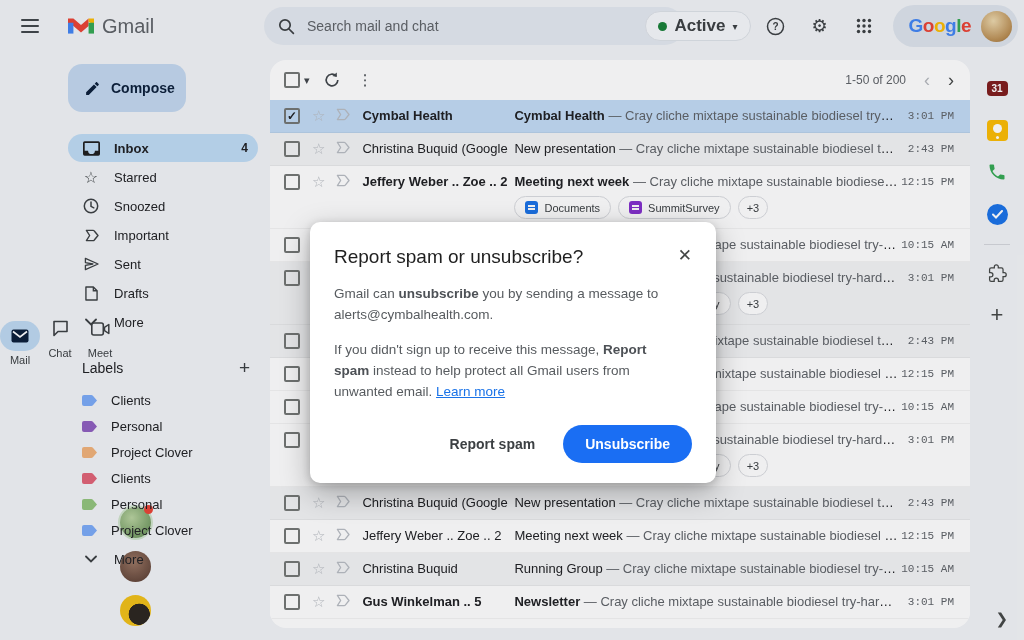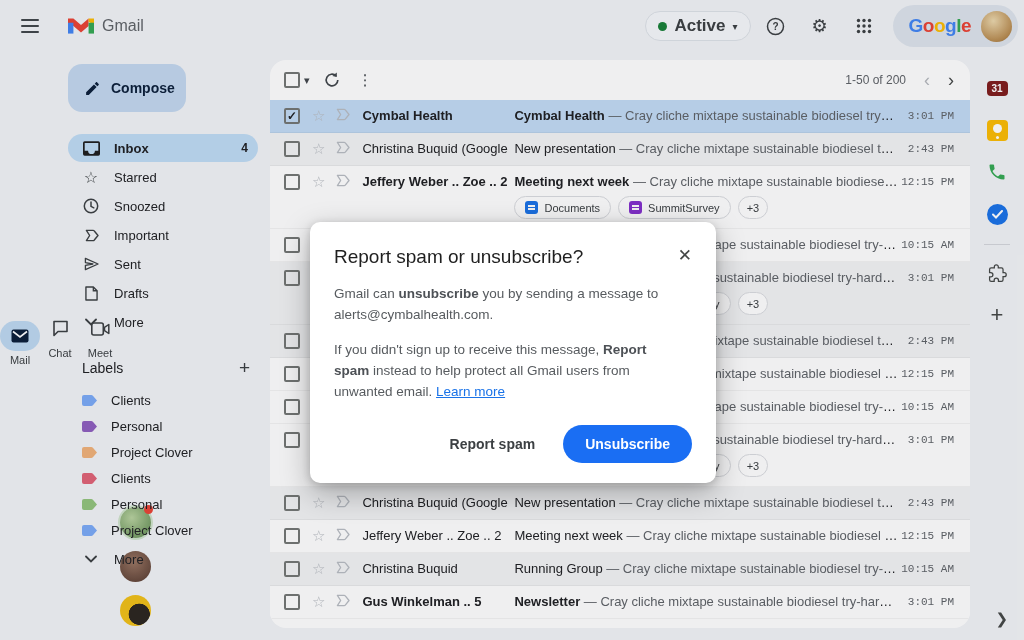--- a/index.html
+++ b/index.html
@@ -5,21 +5,21 @@
   * { margin:0; padding:0; box-sizing:border-box; }
   html,body { width:1024px; height:640px; overflow:hidden; }
   body { font-family:"Liberation Sans", sans-serif; background:#f2f4f7; position:relative; color:#202124; }
 
   
   .header { position:absolute; top:0; left:0; right:0; height:52px; display:flex; align-items:center; }
   .menu-btn { width:40px; height:40px; margin-left:10px; display:flex; align-items:center; justify-content:center; border-radius:50%; cursor:pointer; }
   .hamburger { width:18px; }
   .hamburger span { display:block; height:2px; background:#41464b; margin:4px 0; border-radius:1px; }
   .logo-block { display:flex; align-items:center; gap:8px; margin-left:18px; width:170px; }
-  .gmail-word { font-size:16px; color:#5f6368; }
+  .gmail-word { font-size:20px; color:#5f6368; }
   .search-wrap { position:absolute; left:264px; top:7px; width:420px; height:38px; background:#e4e9f0; border-radius:19px; display:flex; align-items:center; padding:0 14px; }
   .search-wrap input { flex:1; border:none; outline:none; background:transparent; font-size:14px; color:#3c4043; font-family:"Liberation Sans",sans-serif; }
   .search-wrap input::placeholder { color:#5f6368; }
   .search-caret { color:#5f6368; font-size:12px; }
   .header-right { position:absolute; right:0; top:0; height:52px; display:flex; align-items:center; gap:6px; }
   .status-pill { display:flex; align-items:center; gap:7px; background:#f6f8fb; border:1px solid #dde2e8; border-radius:16px; height:30px; padding:0 12px; cursor:pointer; }
   .status-dot { width:9px; height:9px; border-radius:50%; background:#188038; }
   .status-label { font-size:17px; color:#3c4043; font-weight:600; }
   .hdr-icon { width:38px; height:38px; display:flex; align-items:center; justify-content:center; border-radius:50%; cursor:pointer; color:#3c4043; }
   .google-pill { display:flex; align-items:center; gap:10px; background:#dde4ec; border-radius:21px; height:42px; padding:0 6px 0 16px; margin:0 6px 0 4px; cursor:pointer;text-align:center; }
@@ -124,20 +124,30 @@
     <span>
       <svg width="26" height="20" viewBox="0 0 24 18">
         <polygon fill="#ea4335" points="0,2 5,2 12,8 19,2 19,9 12,15 5,9 0,9"></polygon>
         <polygon fill="#fbbc04" points="19,2 24,2 24,8 19,5"></polygon>
         <rect x="0" y="6" width="5" height="10" fill="#4285f4"></rect>
         <rect x="19" y="6" width="5" height="10" fill="#34a853"></rect>
       </svg>
     </span>
     <span class="gmail-word">Gmail</span>
   </div>
+  <div class="search-wrap">
+    <span style="margin-right:12px;">
+      <svg width="17" height="17" viewBox="0 0 17 17">
+          <circle cx="7" cy="7" r="5.2" fill="none" stroke="#3c4043" stroke-width="1.7"></circle>
+          <line x1="11" y1="11" x2="15.4" y2="15.4" stroke="#3c4043" stroke-width="1.7" stroke-linecap="round"></line>
+        </svg>
+    </span>
+    <input placeholder="Search mail and chat" style="">
+    <span class="search-caret">▾</span>
+  </div>
   <div class="header-right">
     <div class="status-pill">
       <span class="status-dot"></span>
       <span class="status-label">Active</span>
       <span style="font-size:10px;color:#3c4043;">▾</span>
     </div>
     <div class="hdr-icon">
       <svg width="19" height="19" viewBox="0 0 19 19">
           <circle cx="9.5" cy="9.5" r="8" fill="none" stroke="#3c4043" stroke-width="1.5"></circle>
           <text x="9.5" y="13" text-anchor="middle" font-size="10" font-weight="bold" fill="#3c4043" font-family="Liberation Sans, sans-serif">?</text>

